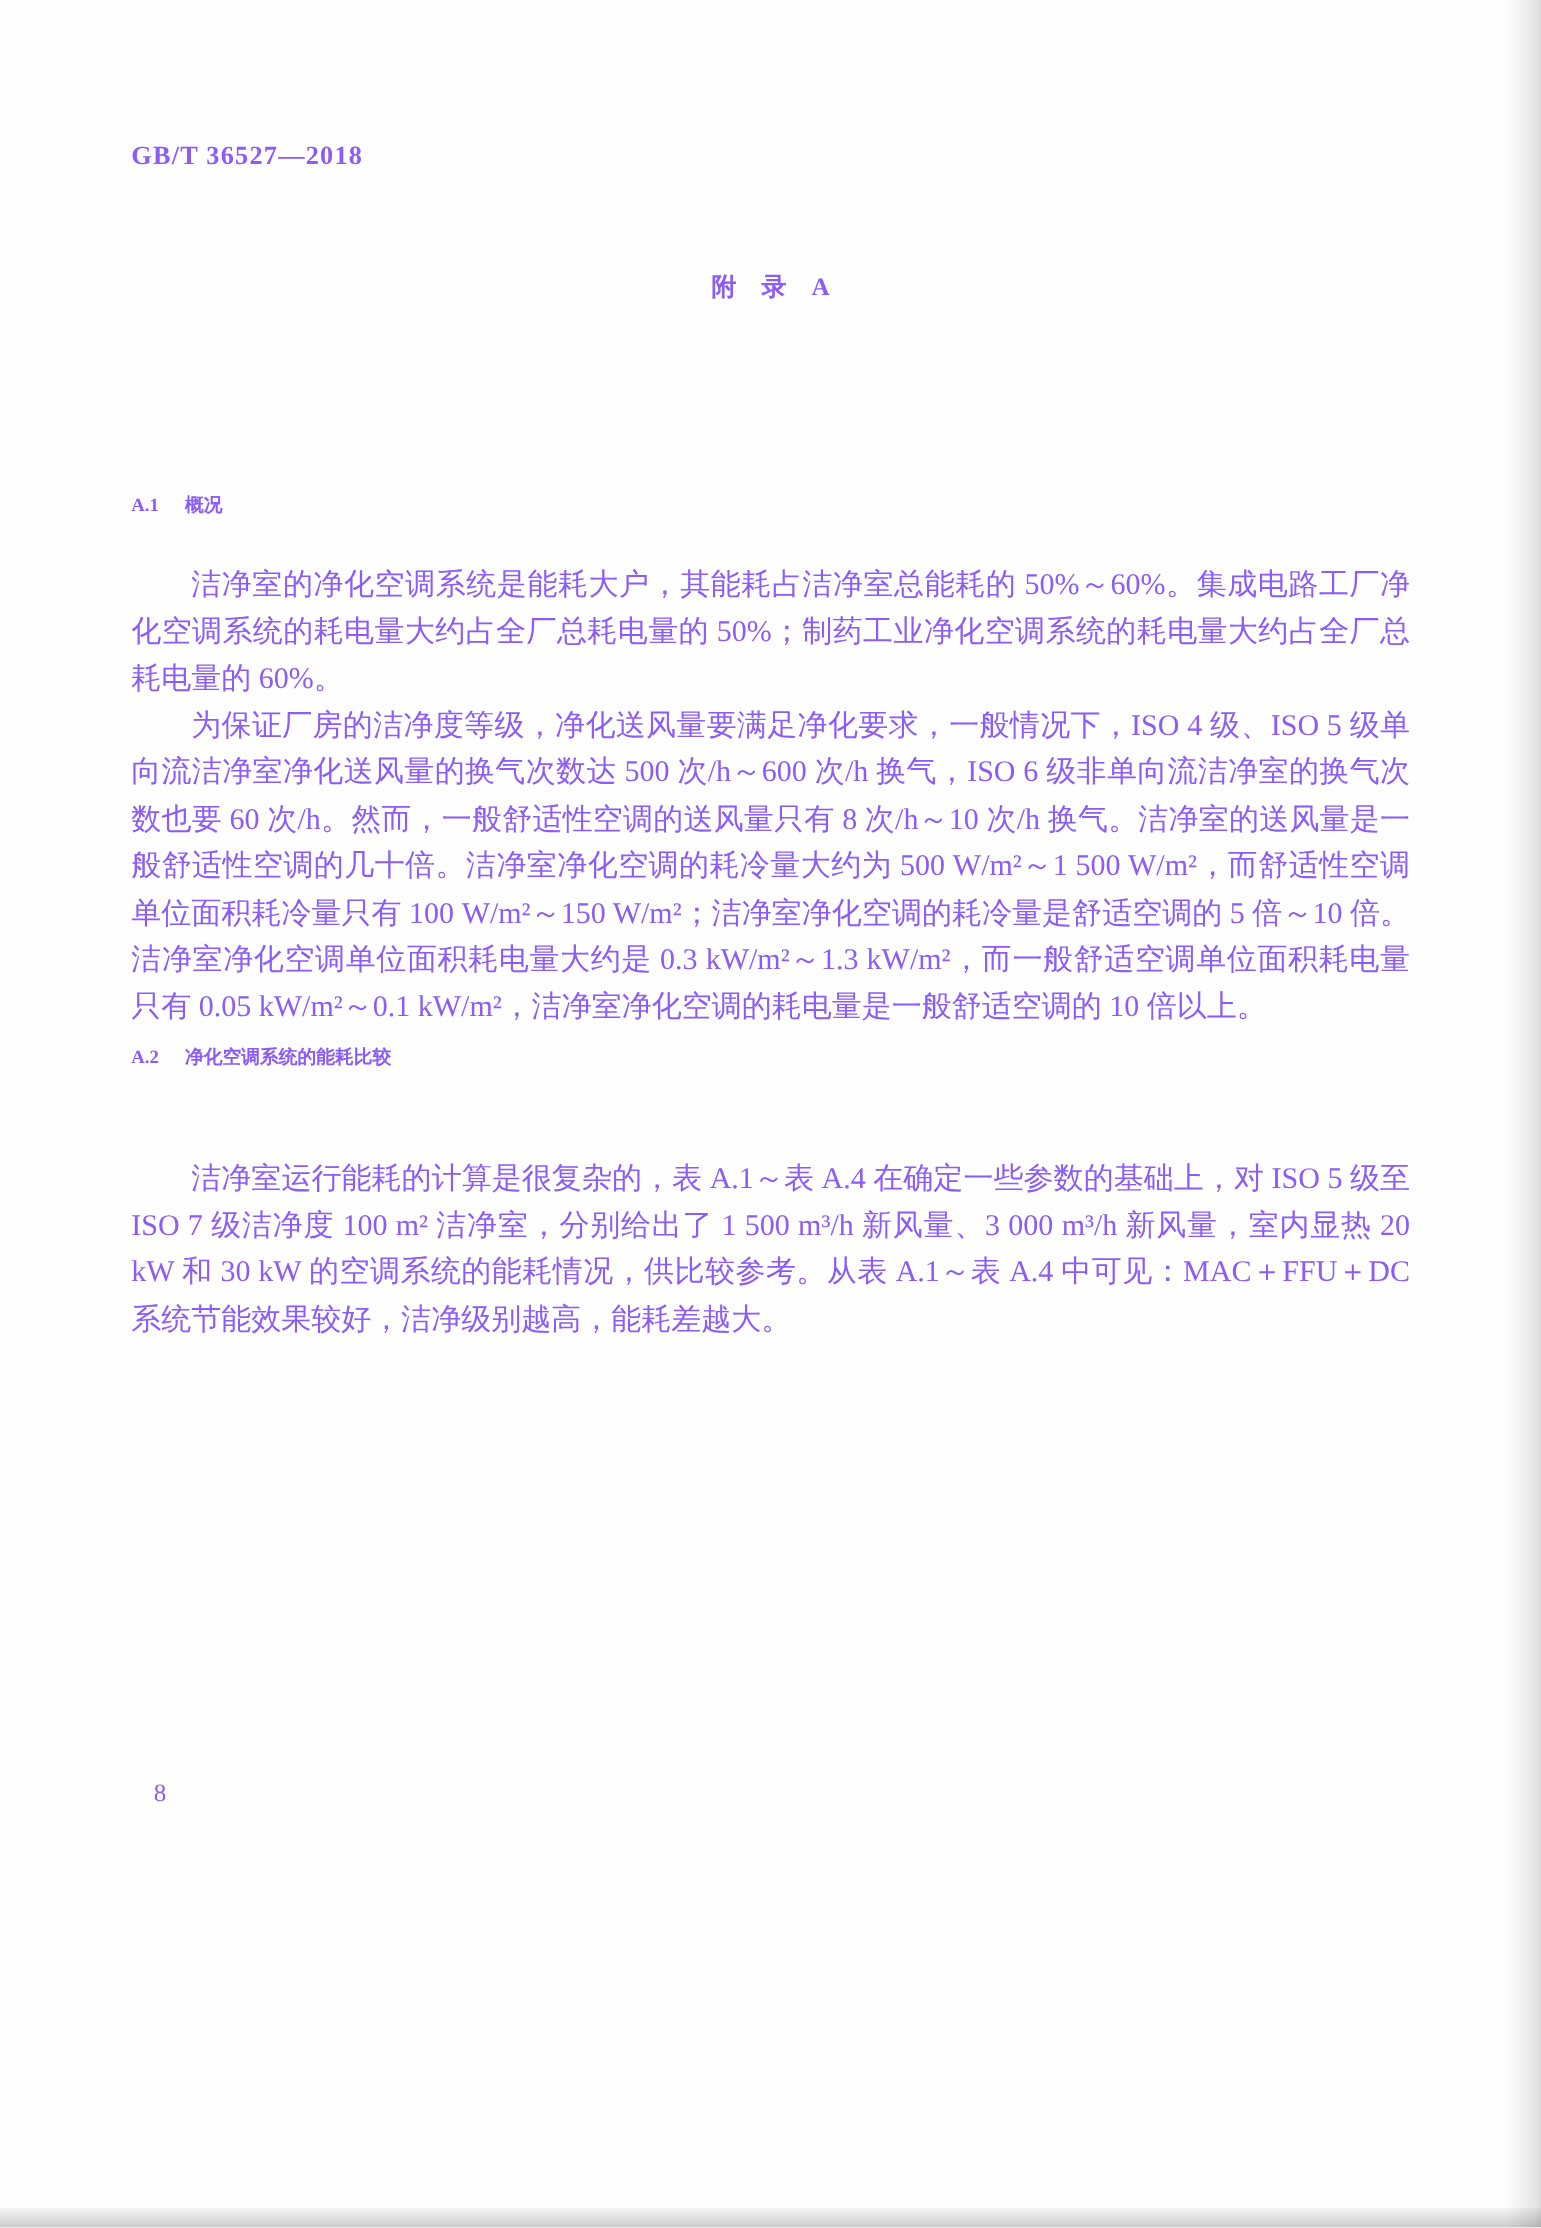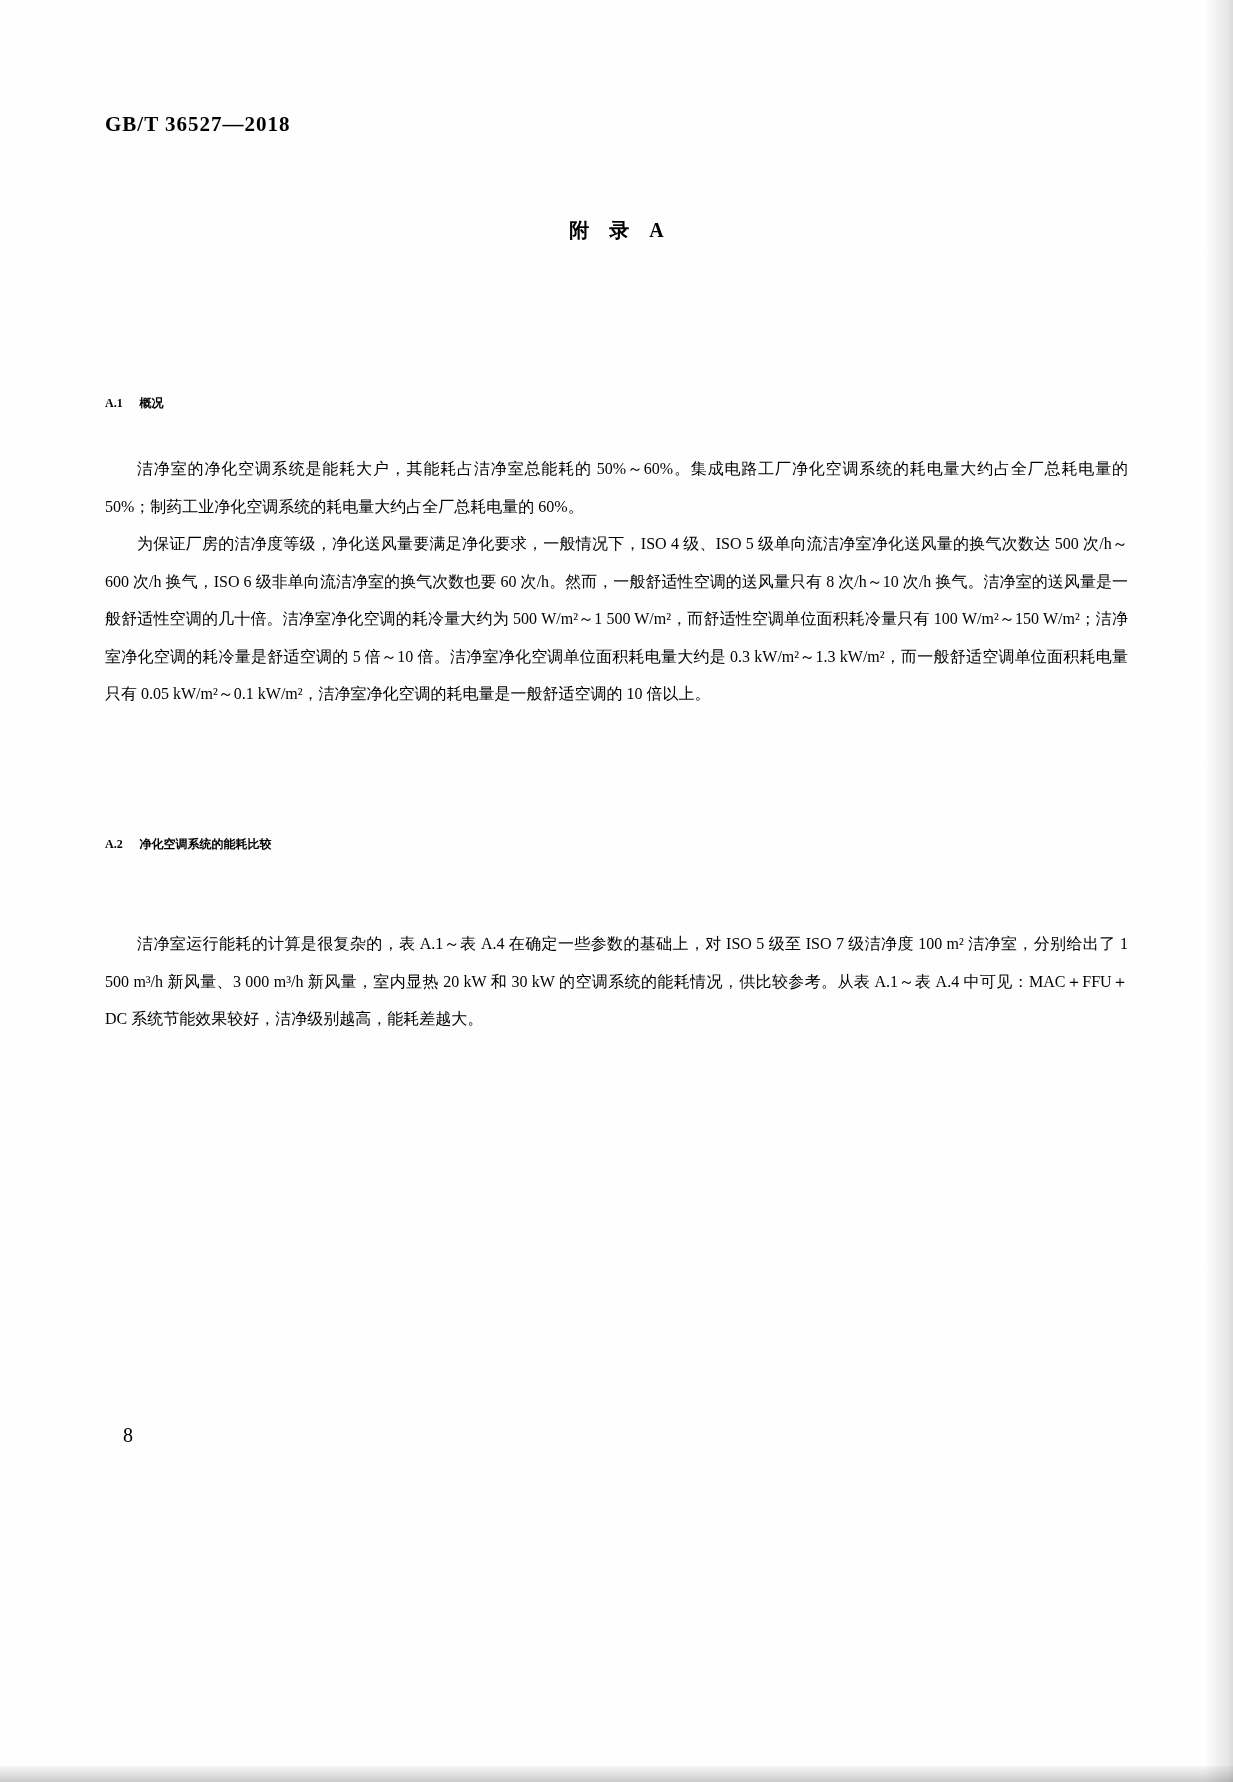--- a/index.html
+++ b/index.html
@@ -7,21 +7,21 @@
     padding: 0;
     background: #e9e9e9;
   }
   .page {
     position: relative;
     width: 1233px;
     height: 1782px;
     background: #fefefe;
     overflow: hidden;
     font-family: "Liberation Serif", "DejaVu Serif", serif;
-    color: #000000;
+    color: #8b5cf6;
   }
   
   .edge-right {
     position: absolute;
     top: 0; right: 0;
     width: 28px; height: 100%;
     background: linear-gradient(to right, rgba(0,0,0,0) 0%, rgba(0,0,0,0.10) 85%, rgba(0,0,0,0.14) 100%);
     pointer-events: none;
   }
   .edge-bottom {
@@ -47,31 +47,31 @@
     text-align: center;
   }
   .appendix-title .t-line {
     font-size: 20px;
     font-weight: bold;
     line-height: 37px;
   }
   .section-heading {
     position: absolute;
     left: 105px;
-    font-size: 12px;
+    font-size: 15px;
     font-weight: bold;
   }
   .heading-a1 { top: 395px; }
   .heading-a2 { top: 836px; text-align: center; }
   .section-heading .h-no { margin-right: 1.4em; }
   .body-block {
     position: absolute;
     left: 105px;
     width: 1023px;
-    font-size: 16px;
+    font-size: 24px;
     line-height: 37.5px;
     text-align: justify;
     text-justify: inter-ideograph;
   }
   .body-a1 { top: 450px; }
   .body-a2 { top: 925px; }
   .body-block p {
     margin: 0;
     text-indent: 2em;
   }

